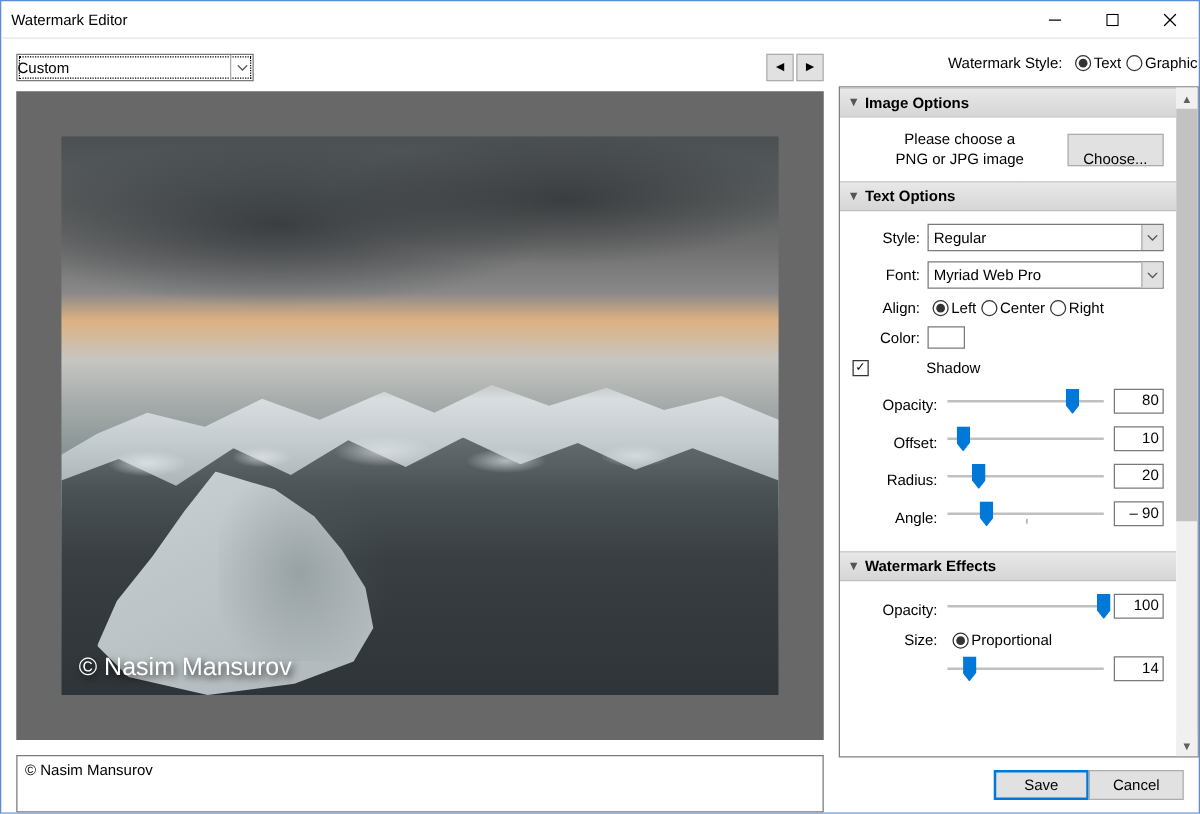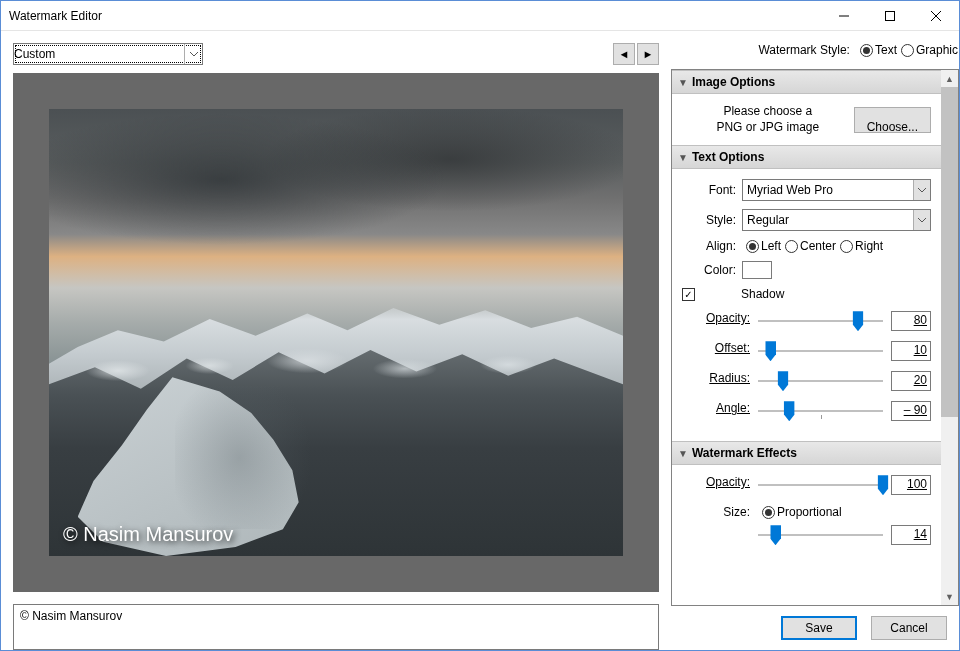--- a/index.html
+++ b/index.html
@@ -69,29 +69,29 @@
 .dropdown .dd-arrow { position: absolute; right: 0; top: 0; width: 17px; height: 20px; border-left: 1px solid #adadad; background: #e1e1e1; display: flex; align-items: center; justify-content: center; font-size: 9px; }
 
 .color-swatch { width: 30px; height: 18px; border: 1px solid #7a7a7a; background: #fff; }
 
 .checkbox { width: 13px; height: 13px; border: 1px solid #333; display: inline-flex; align-items: center; justify-content: center; font-size: 10px; margin-right: 6px; }
 .checkbox.checked::after { content: "✓"; }
 
 .shadow-hdr-row { display: flex; align-items: center; margin-bottom: 10px; }
 .shadow-hdr-row .sh-lbl { margin-left: 40px; font-size: 12px; }
 
-.slider-row { display: flex; align-items: flex-start; margin-bottom: 10px; text-decoration: underline; }
+.slider-row { display: flex; align-items: flex-end; margin-bottom: 10px; }
 .slider-row .sl-label { width: 68px; text-align: right; margin-right: 8px; font-size: 12px; }
 .slider { flex: 1; height: 20px; position: relative; }
 .slider .track { position: absolute; left: 0; right: 0; top: 9px; height: 2px; background: #c0c0c0; }
 .slider .tick { position: absolute; top: 14px; width: 1px; height: 4px; background: #999; }
 .slider .thumb { position: absolute; top: 0; width: 11px; height: 20px; background: #0078d7; transform: translateX(-50%); clip-path: polygon(0 0, 100% 0, 100% 65%, 50% 100%, 0 65%); }
 .slider-val { width: 40px; height: 20px; border: 1px solid #7a7a7a; margin-left: 8px; text-align: right; padding: 1px 3px; font-size: 12px; }
 
-.button-row { display: flex; justify-content: flex-end; padding: 10px 12px; gap: 14px; }
+.button-row { display: flex; justify-content: flex-end; padding: 10px 12px; gap: 0; }
 .btn { width: 76px; height: 24px; border: 1px solid #adadad; background: #e1e1e1; font-size: 12px; }
 .btn.primary { border: 2px solid #0078d7; }
 </style>
 </head>
 <body>
 
 <div class="window">
   <div class="titlebar">
     <div class="title">Watermark Editor</div>
     <div class="win-controls">
@@ -179,34 +179,34 @@
               <button class="choose-btn">Choose...</button>
             </div>
           </div>
 
           <div class="section-hdr">
             <span class="tri">▼</span>
             <span>Text Options</span>
           </div>
           <div class="section-body">
             <div class="form-row">
-              <span class="form-label">Font:</span>
+              <span class="form-label">Style:</span>
               <div class="dropdown">
-                <span>Myriad Web Pro</span>
+                <span>Regular</span>
                 <span class="dd-arrow">
                     <svg width="8" height="5">
                       <polyline points="0,0 4,4 8,0" fill="none" stroke="#555" stroke-width="1"></polyline>
                     </svg>
                   </span>
               </div>
             </div>
             <div class="form-row">
-              <span class="form-label">Style:</span>
+              <span class="form-label">Font:</span>
               <div class="dropdown">
-                <span>Regular</span>
+                <span>Myriad Web Pro</span>
                 <span class="dd-arrow">
                     <svg width="8" height="5">
                       <polyline points="0,0 4,4 8,0" fill="none" stroke="#555" stroke-width="1"></polyline>
                     </svg>
                   </span>
               </div>
             </div>
             <div class="form-row">
               <span class="form-label">Align:</span>
               <span class="radio-wrap">

